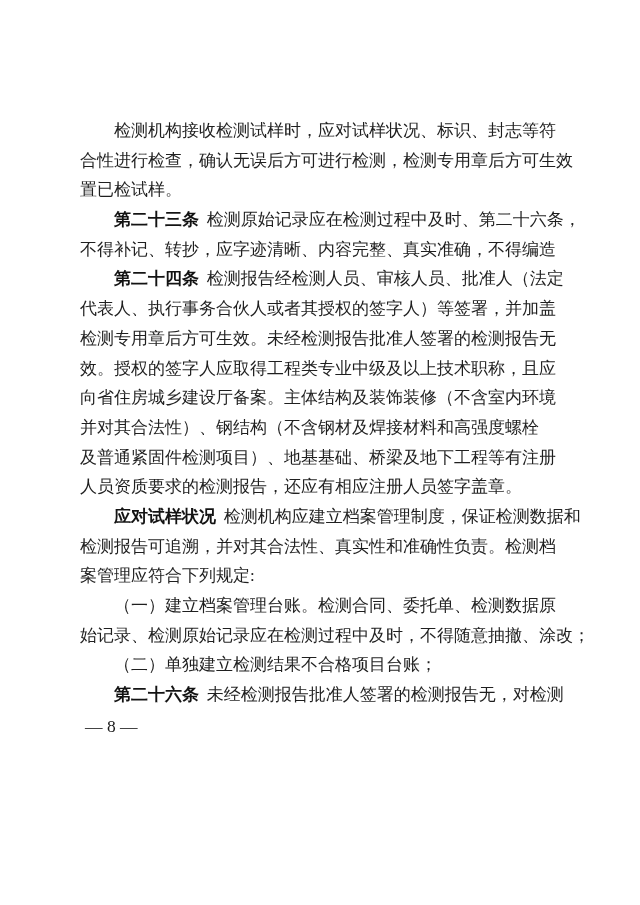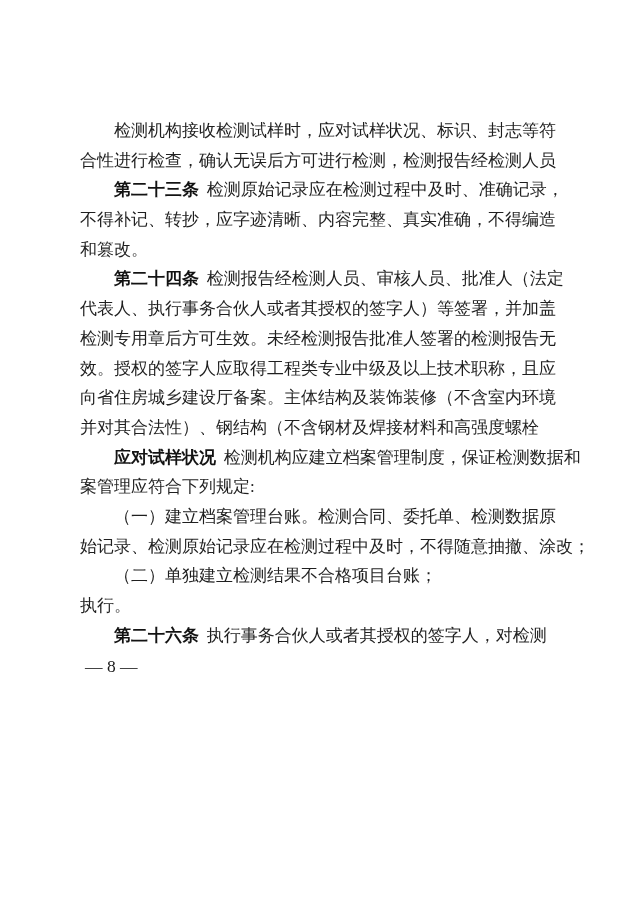--- a/index.html
+++ b/index.html
@@ -50,56 +50,58 @@
   }
 </style>
 </head>
 <body>
 
 <div class="page">
   <div class="content">
 
     <div class="para">
       <div class="line indent">检测机构接收检测试样时，应对试样状况、标识、封志等符</div>
-      <div class="line">合性进行检查，确认无误后方可进行检测，检测报告经检测人员</div>
+      <div class="line">合性进行检查，确认无误后方可进行检测，检测专用章后方可生效</div>
+      <div class="line">置已检试样。</div>
     </div>
 
     <div class="para">
-      <div class="line indent"><span class="lead">第二十三条</span><span>检测原始记录应在检测过程中及时、准确记录，</span></div>
+      <div class="line indent"><span class="lead">第二十三条</span><span>检测原始记录应在检测过程中及时、第二十六条，</span></div>
       <div class="line">不得补记、转抄，应字迹清晰、内容完整、真实准确，不得编造</div>
-      <div class="line">和篡改。</div>
     </div>
 
     <div class="para">
       <div class="line indent"><span class="lead">第二十四条</span><span>检测报告经检测人员、审核人员、批准人（法定</span></div>
       <div class="line">代表人、执行事务合伙人或者其授权的签字人）等签署，并加盖</div>
       <div class="line">检测专用章后方可生效。未经检测报告批准人签署的检测报告无</div>
       <div class="line">效。授权的签字人应取得工程类专业中级及以上技术职称，且应</div>
       <div class="line">向省住房城乡建设厅备案。主体结构及装饰装修（不含室内环境</div>
       <div class="line">并对其合法性）、钢结构（不含钢材及焊接材料和高强度螺栓</div>
+      <div class="line">及普通紧固件检测项目）、地基基础、桥梁及地下工程等有注册</div>
+      <div class="line">人员资质要求的检测报告，还应有相应注册人员签字盖章。</div>
     </div>
 
     <div class="para">
       <div class="line indent"><span class="lead">应对试样状况</span><span>检测机构应建立档案管理制度，保证检测数据和</span></div>
+      <div class="line">检测报告可追溯，并对其合法性、真实性和准确性负责。检测档</div>
       <div class="line">案管理应符合下列规定:</div>
     </div>
 
     <div class="para">
       <div class="line indent">（一）建立档案管理台账。检测合同、委托单、检测数据原</div>
       <div class="line">始记录、检测原始记录应在检测过程中及时，不得随意抽撤、涂改；</div>
     </div>
 
     <div class="para">
       <div class="line indent">（二）单独建立检测结果不合格项目台账；</div>
     </div>
 
     <div class="para">
-      <div class="line">执行。</div>
     </div>
 
     <div class="para">
-      <div class="line indent"><span class="lead">第二十六条</span><span>执行事务合伙人或者其授权的签字人，对检测</span></div>
+      <div class="line indent"><span class="lead">第二十六条</span><span>未经检测报告批准人签署的检测报告无，对检测</span></div>
     </div>
 
     <div class="pagenum">— 8 —</div>
 
   </div>
 </div>
 
 </body></html>

